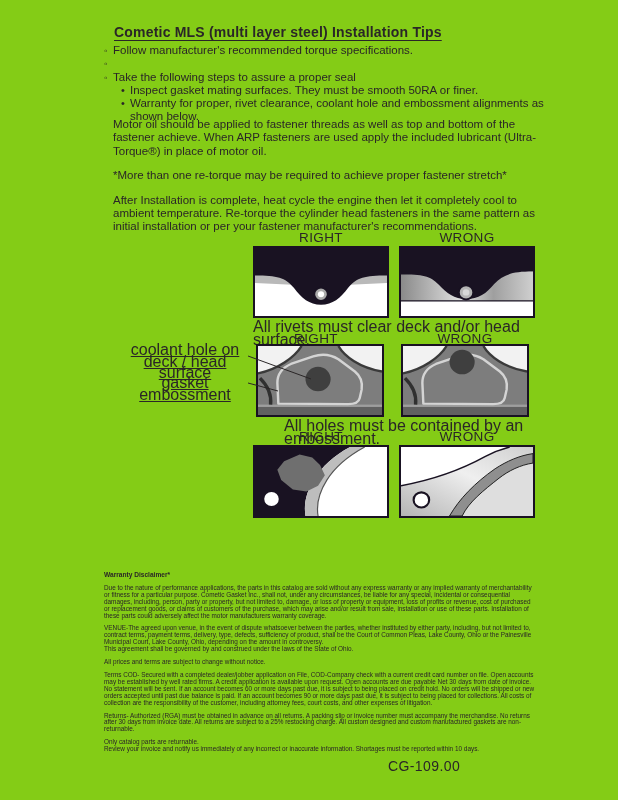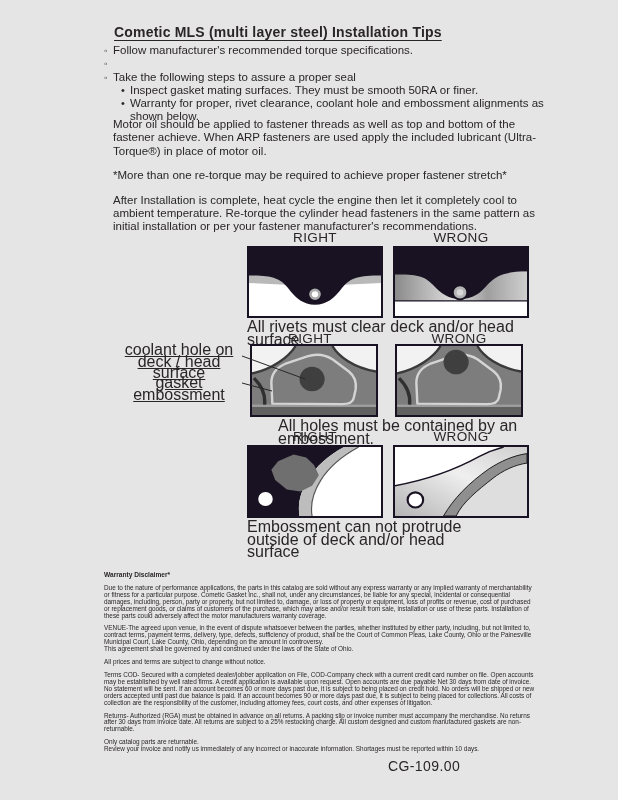--- a/index.html
+++ b/index.html
@@ -1,32 +1,32 @@
 <!DOCTYPE html>
 <html><head>
 <meta charset="utf-8">
 <style>
   html,body{margin:0;padding:0;background:#ffffff;}
   body{font-family:"Liberation Sans","DejaVu Sans",sans-serif;color:#2a2627;}
-  .page{position:relative;width:618px;height:800px;background:#e5e5e5;overflow:hidden;}
+  .page{position:relative;width:618px;height:800px;background:#84cc16;overflow:hidden;}
 
   .title{position:absolute;left:114px;top:24px;font-size:14px;font-weight:bold;
          text-decoration:underline;text-underline-offset:3px;letter-spacing:.2px;}
 
   .tips{position:absolute;left:104px;top:44px;width:445px;font-size:11.5px;line-height:13.3px;}
   .tip-line{display:flex;}
   .tip-marker{width:9px;flex:0 0 9px;font-size:10px;}
   .sub{margin-left:17px;}
   .sub .tip-marker{width:9px;font-size:11px;}
 
   .diesel{position:absolute;left:113px;top:118px;width:432px;font-size:11.5px;line-height:13.4px;}
   .diesel-heading{font-size:13px;font-weight:bold;margin:0 0 5px 0;}
   .diesel p{margin:0 0 11px 0;}
 
-  .diag-row{position:absolute;left:10px;width:560px;}
+  .diag-row{position:absolute;left:16px;width:560px;}
   .rw-label{position:absolute;font-size:13.5px;letter-spacing:.4px;text-align:center;width:136px;}
   .panel{position:absolute;border:2px solid #191222;background:#fff;box-sizing:border-box;}
   .panel svg{display:block;width:100%;height:100%;}
   .caption{position:absolute;font-size:16px;line-height:12.6px;}
   .side-label{position:absolute;font-size:16px;line-height:11.6px;text-align:center;width:122px;text-decoration:underline;}
   .leader-svg{position:absolute;left:0;top:0;pointer-events:none;}
 
   .warranty{position:absolute;left:104px;top:572px;width:432px;font-size:6.4px;line-height:6.9px;}
   .warranty-heading{font-weight:bold;font-size:6.6px;margin:0 0 6px 0;}
   .warranty p{margin:0 0 6px 0;white-space:pre-line;}
@@ -174,21 +174,20 @@
         </defs>
         <rect x="0" y="0" width="136" height="73" fill="#ffffff"></rect>
         <path d="M0,41 C32,35 64,23 87,10 C96,5 104,2 112,0 L136,0 L136,73 L0,73 Z" fill="url(#g3)"></path>
         <path d="M0,41 C32,35 64,23 87,10 C96,5 104,2 112,0" stroke="#191222" stroke-width="1.5" fill="none"></path>
         <path d="M63,73 C70,58 85,46 101,33 C111,25 123,19 136,17 L136,73 Z" fill="#dedede"></path>
         <path d="M50,73 C60,55 76,38 97,23 C109,15 122,9 136,7 L136,17 C123,19 111,25 101,33 C85,46 70,58 63,73 Z" fill="#8f8f8f" stroke="#1a1a1a" stroke-width="1"></path>
         <circle cx="21" cy="56" r="8" fill="#ffffff" stroke="#191222" stroke-width="2.2"></circle>
       </svg>
     </div>
 
-    <div class="caption" style="left:237px;top:92px;width:235px;">Embossment can not protrude outside of deck and/or head surface</div>
   </div>
 
   <div class="warranty">
     <div class="warranty-heading">Warranty Disclaimer*</div>
     <p>Due to the nature of performance applications, the parts in this catalog are sold without any express warranty or any implied warranty of merchantability or fitness for a particular purpose.  Cometic Gasket Inc., shall not, under any circumstances, be liable for any special, incidental or consequential damages, including, person, party or property, but not limited to, damage, or loss of property or equipment, loss of profits or revenue, cost of purchased or replacement goods, or claims of customers of the purchase, which may arise and/or result from sale, installation or use of these parts.  Installation of these parts could adversely affect the motor manufacturers warranty coverage.</p>
     <p>VENUE-The agreed upon venue, in the event of dispute whatsoever between the parties, whether instituted by either party, including, but not limited to, contract terms, payment terms, delivery, type, defects, sufficiency of product, shall be the Court of Common Pleas, Lake County, Ohio or the Painesville Municipal Court, Lake County, Ohio, depending on the amount in controversy.
 This agreement shall be governed by and construed under the laws of the State of Ohio.</p>
     <p>All prices and terms are subject to change without notice.</p>
     <p>Terms COD- Secured with a completed dealer/jobber application on File, COD-Company check with a current credit card number on file.  Open accounts may be established by well rated firms.  A credit application is available upon request.  Open accounts are due payable Net 30 days from date of invoice.  No statement will be sent.  If an account becomes 60 or more days past due, it is subject to being placed on credit hold.  No orders will be shipped or new orders accepted until past due balance is paid.  If an account becomes 90 or more days past due, it is subject to being placed for collections.  All costs of collection are the responsibility of the customer, including attorney fees, court costs, and other expenses of litigation.</p>
     <p>Returns- Authorized (RGA) must be obtained in advance on all returns.  A packing slip or invoice number must accompany the merchandise.  No returns after 30 days from invoice date.  All returns are subject to a 25% restocking charge.  All custom designed and custom manufactured gaskets are non-returnable.</p>

